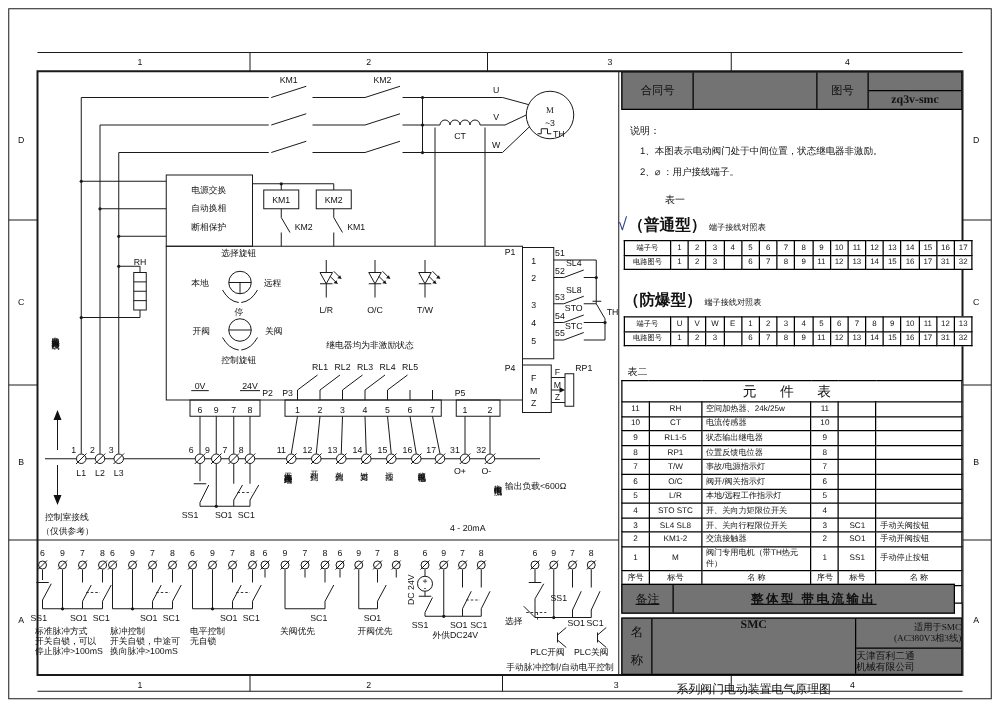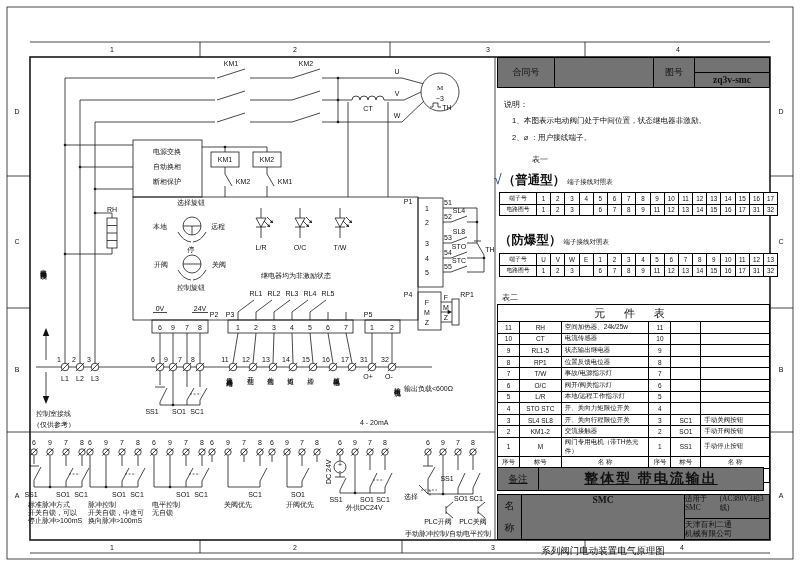--- a/index.html
+++ b/index.html
@@ -629,34 +629,34 @@
         </tr>
   <tr>
           <td colspan="3" class="ft">在电动装置上</td>
           <td colspan="3" class="ft">在控制室内</td>
         </tr>
 </tbody>
     </table>
 
 <div class="ov cb" style="left:497px;top:467px;width:267px;height:24px;text-decoration:underline;">
   <div class="c serif" style="width:40px;font-size:9.5px;">备注</div>
-  <div class="c serif" style="flex:1;border-left:1px solid #000;font-size:14px;letter-spacing:2px;font-weight:bold;">整体型  带电流输出</div>
+  <div class="c serif" style="flex:1;border-left:1px solid #000;font-size:10px;letter-spacing:2px;font-weight:bold;">整体型  带电流输出</div>
 </div>
 
 <div class="ov cb" style="left:497px;top:494px;width:273px;height:46px;">
   <div style="width:23px;display:flex;flex-direction:column;justify-content:space-around;align-items:center;">
     <span class="serif" style="font-size:10px;">名</span>
     <span class="serif" style="font-size:10px;">称</span>
   </div>
   <div style="flex:1;border-left:1px solid #000;display:flex;flex-direction:column;justify-content:space-evenly;align-items:center;">
     <div class="serif" style="font-size:9.5px;font-weight:bold;">SMC</div>
     <div class="serif" style="font-size:9.5px;margin-top:40px;">系列阀门电动装置电气原理图</div>
   </div>
   <div style="width:84px;border-left:1px solid #000;display:flex;flex-direction:column;">
-    <div style="height:23px;display:flex;flex-direction:row;justify-content:center;align-items:flex-start;line-height:1.2;">
+    <div style="height:23px;display:flex;flex-direction:column;justify-content:center;align-items:flex-end;line-height:1.2;">
       <span class="serif" style="font-size:7.4px;">适用于SMC</span>
       <span class="serif" style="font-size:7.4px;">(AC380V3相3线)</span>
     </div>
     <div style="flex:1;border-top:1px solid #000;display:flex;flex-direction:column;justify-content:center;line-height:1.2;">
       <span class="serif" style="font-size:7.8px;">天津百利二通</span>
       <span class="serif" style="font-size:7.8px;">机械有限公司</span>
     </div>
   </div>
 </div>
 

